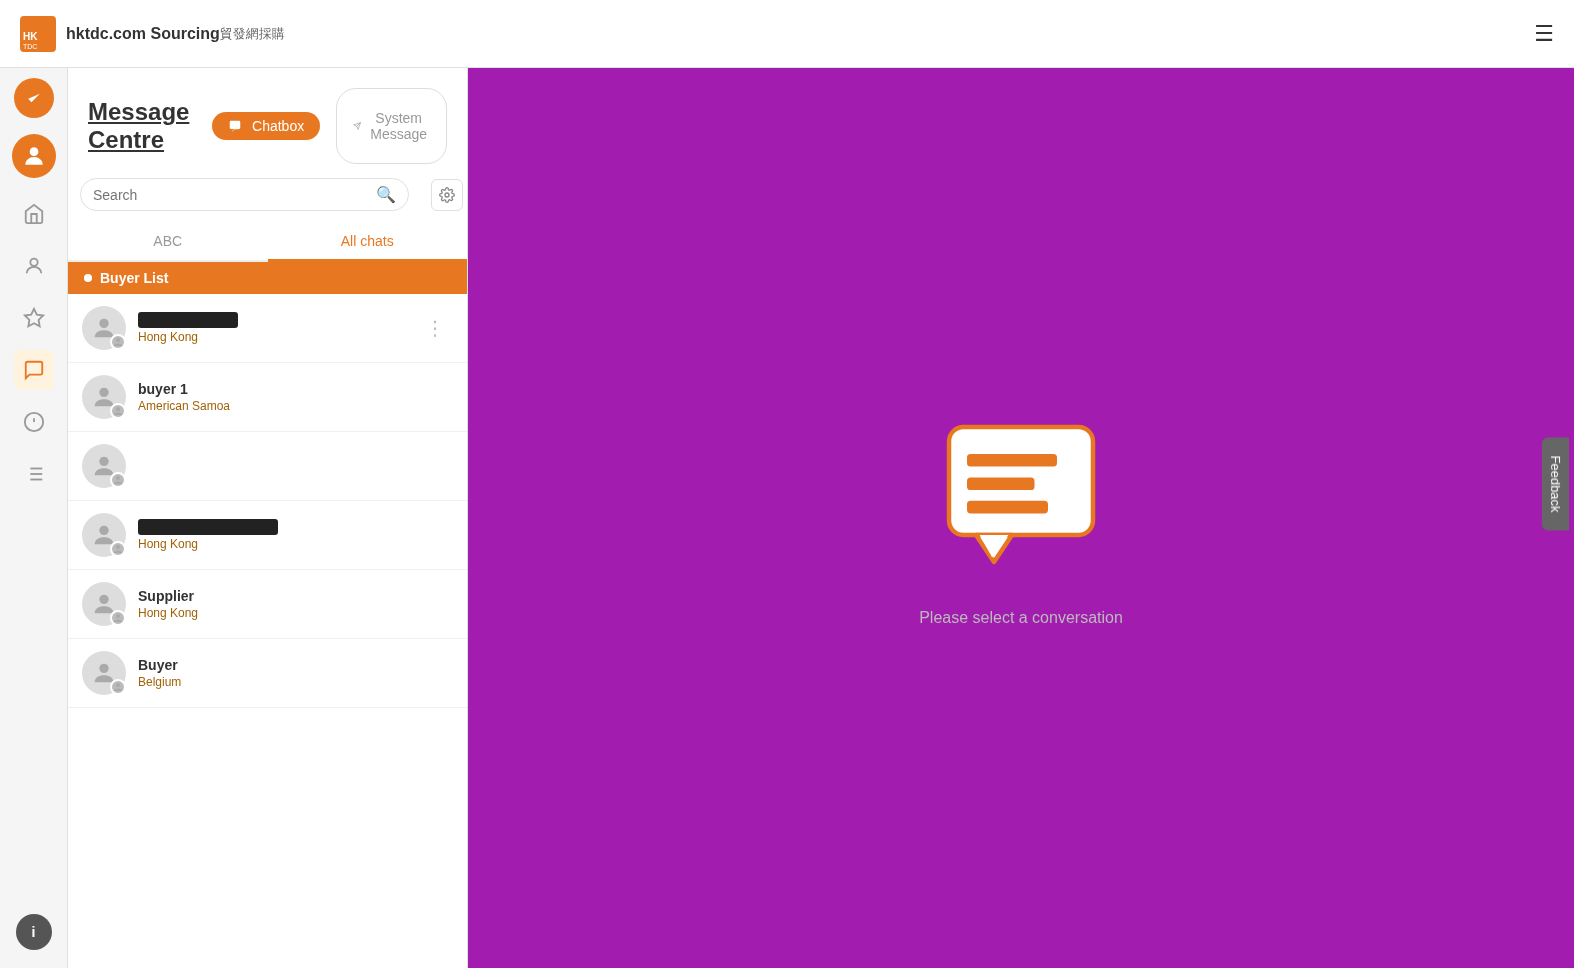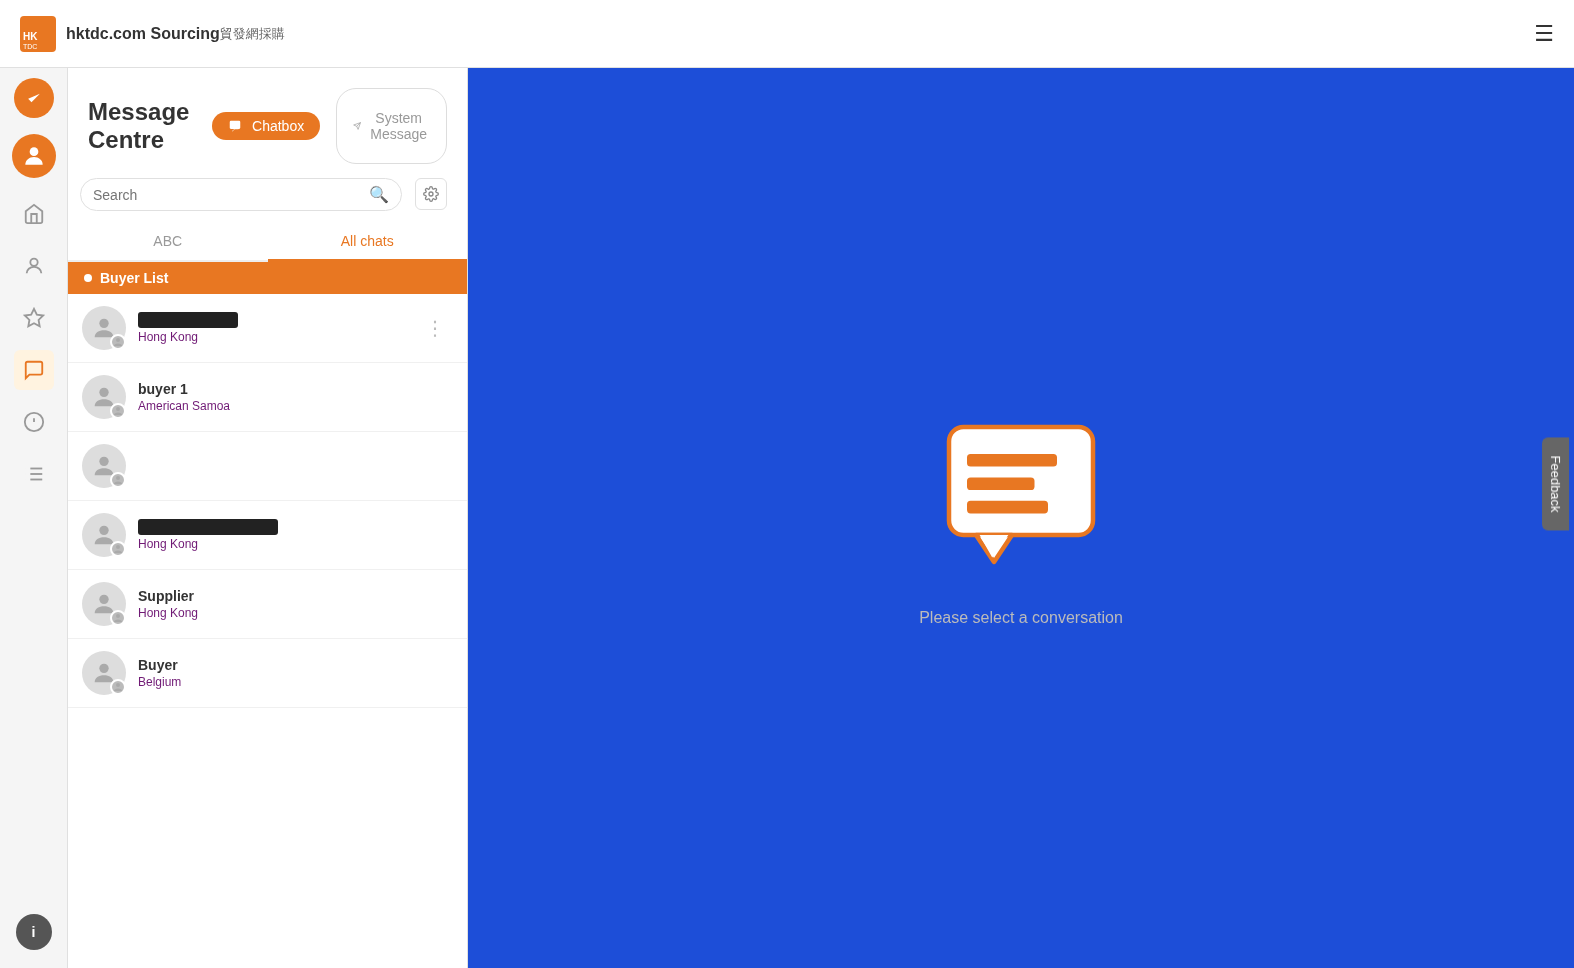--- a/index.html
+++ b/index.html
@@ -110,20 +110,21 @@
       padding: 20px 20px 0 20px;
       display: flex;
       align-items: center;
       gap: 16px;
       flex-shrink: 0;
     }
     .page-title {
       font-size: 24px;
       font-weight: bold;
       color: #333;
+      text-decoration: underline;
     }
     .tab-chatbox {
       background: #e87722;
       color: #fff;
       border: none;
       border-radius: 20px;
       padding: 6px 16px;
       font-size: 14px;
       cursor: pointer;
       display: flex;
@@ -137,24 +138,24 @@
       border-radius: 20px;
       padding: 21px 16px;
       font-size: 14px;
       cursor: pointer;
       display: flex;
       align-items: center;
       gap: 6px;
     }
     .search-icon { color: #bbb; font-size: 16px; }
     .search-row {
-      margin: 14px 20px 0 12px;
-      display: flex;
-      align-items: flex-start;
-      gap: 13px;
+      margin: 14px 4px 0 12px;
+      display: flex;
+      align-items: flex-end;
+      gap: 22px;
       flex-shrink: 0;
     }
     .search-row-inner {
       flex: 1;
       display: flex;
       align-items: center;
       border: 1px solid #e0e0e0;
       border-radius: 20px;
       padding: 6px 12px;
     }
@@ -263,36 +264,36 @@
       font-size: 14px;
       font-weight: bold;
       color: #333;
       white-space: nowrap;
       overflow: hidden;
       text-overflow: ellipsis;
       margin-bottom: 2px;
     }
     .conv-sub {
       font-size: 12px;
-      color: #701a75;
+      color: #a16207;
     }
     .conv-more {
       color: #bbb;
       font-size: 20px;
       cursor: pointer;
       padding: 4px 8px;
     }
 
     
     .main-content {
       flex: 1;
       display: flex;
       align-items: center;
       justify-content: center;
-      background: #1d4ed8;
+      background: #a21caf;
       flex-direction: column;
       gap: 20px;
     }
     .empty-state-icon {
       width: 180px;
       height: 180px;
     }
     .empty-state-text {
       font-size: 16px;
       color: #bbb;

